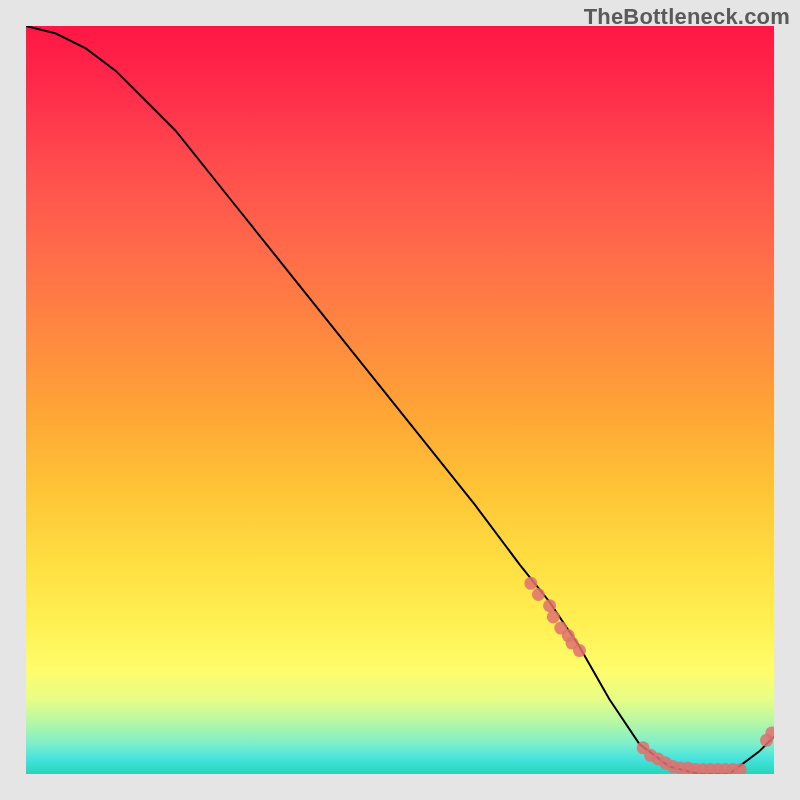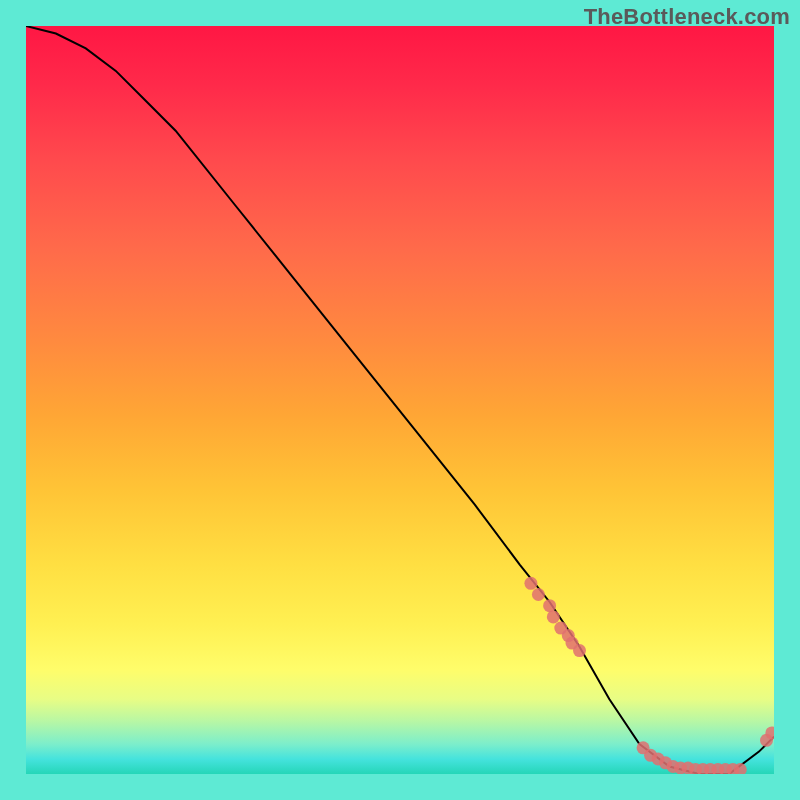--- a/index.html
+++ b/index.html
@@ -7,21 +7,21 @@
     padding: 0;
     width: 800px;
     height: 800px;
     overflow: hidden;
     font-family: Arial, Helvetica, sans-serif;
   }
   .chart-container {
     position: relative;
     width: 800px;
     height: 800px;
-    background: #5eead4;
+    background: #e5e5e5;
   }
   .plot-area {
     position: absolute;
     left: 26px;
     top: 26px;
     width: 748px;
     height: 748px;
     background: linear-gradient(to bottom,
       #ff1744 0%,
       #ff2a4a 8%,

